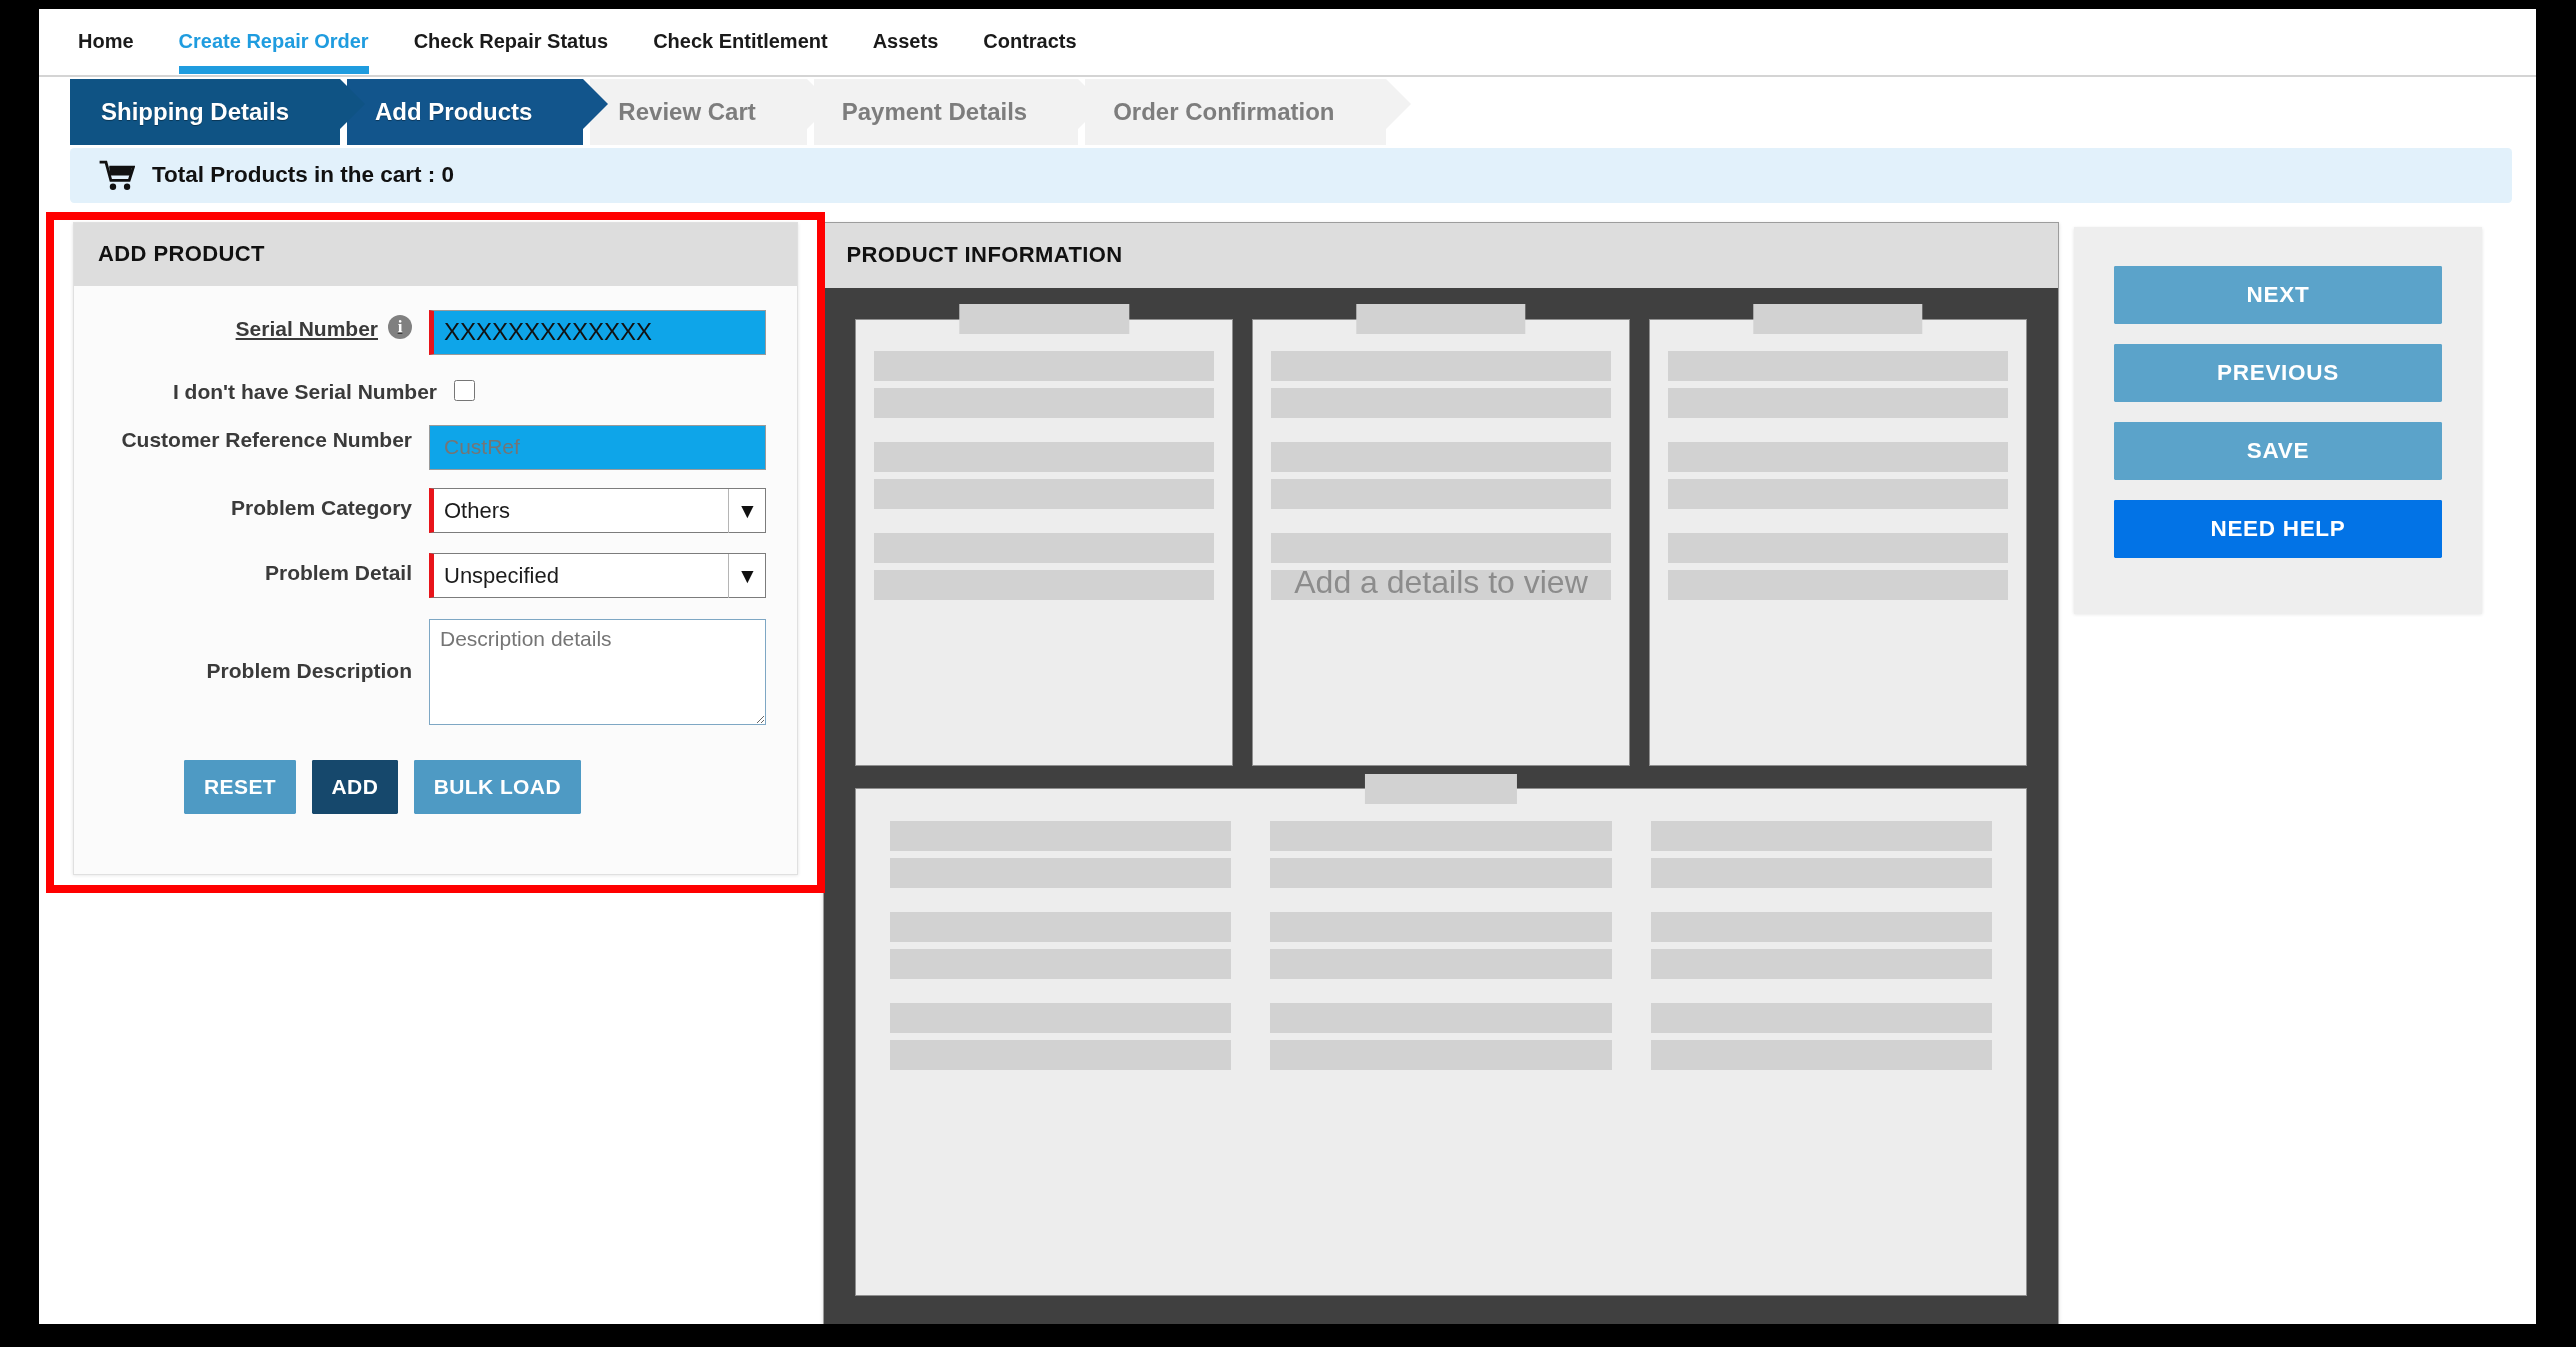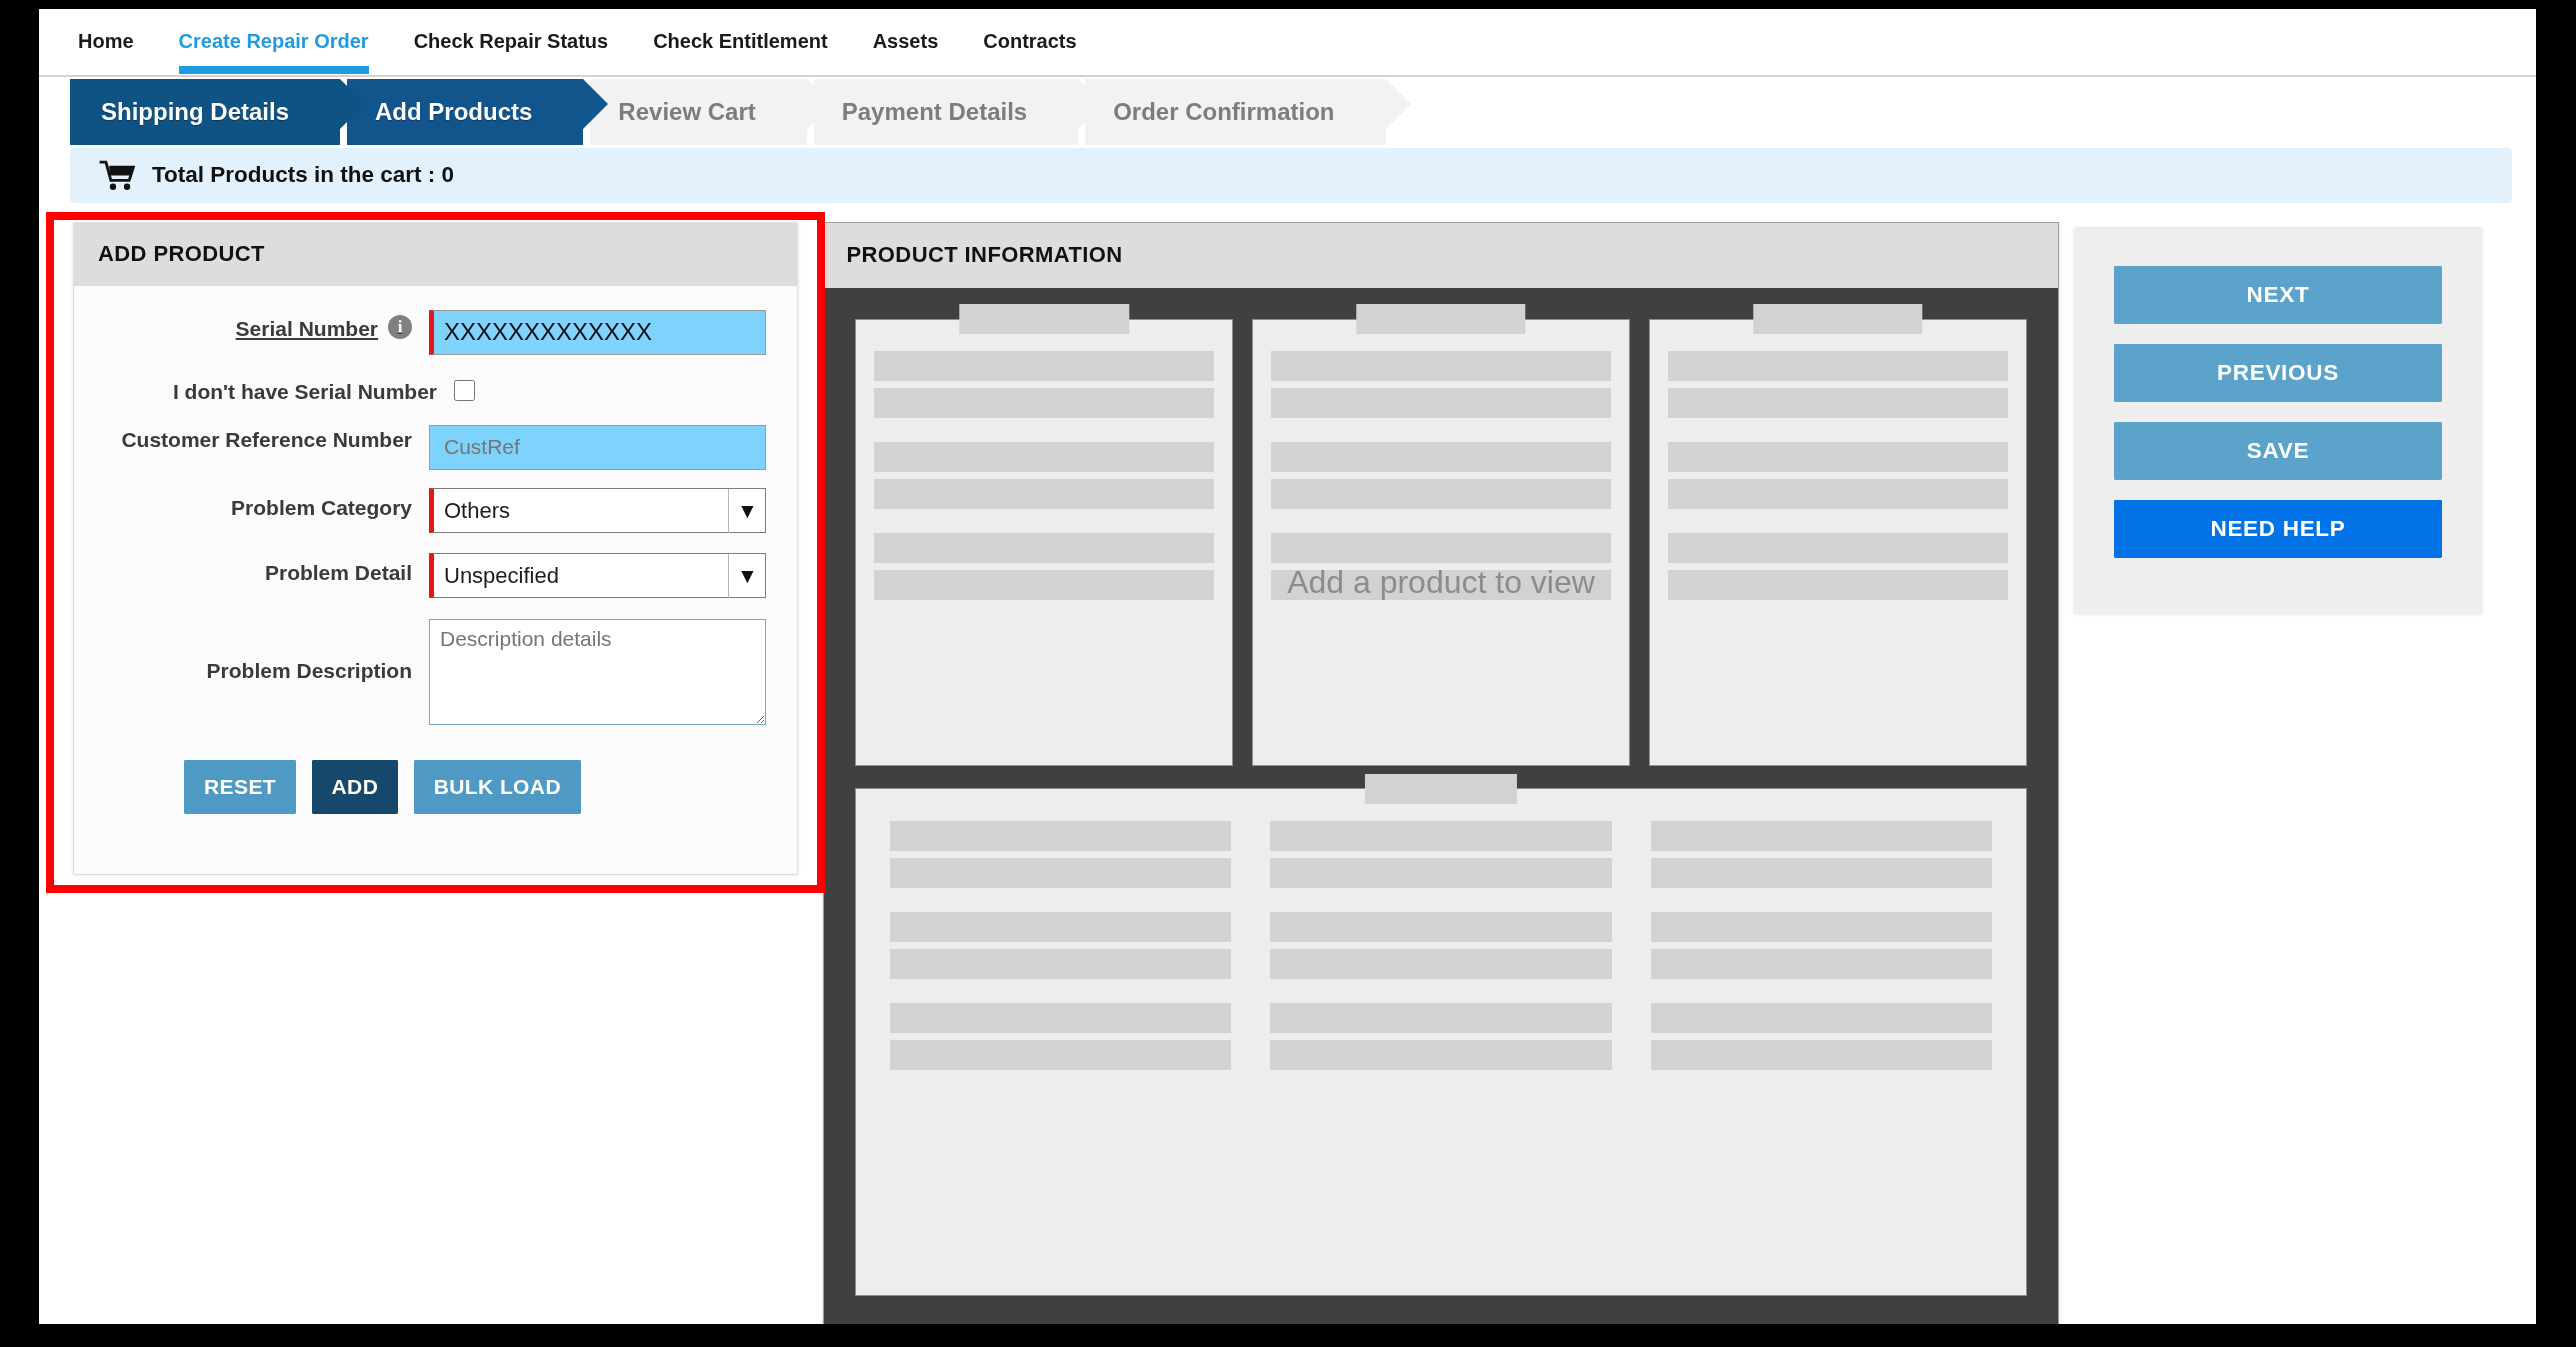--- a/index.html
+++ b/index.html
@@ -145,21 +145,21 @@
     font-weight: bold;
     font-family: "Liberation Serif", serif;
     text-align: center;
     line-height: 24px;
     margin-left: 10px;
     cursor: pointer;
   }
 
   .txt {
     width: 337px; height: 45px;
-    background: #7dd3fc;
+    background: #0ea5e9;
     border: 0.7px solid #9a9a9a;
     border-left: 5px solid #e8141a;
     font-size: 24px;
     font-family: "Liberation Sans", sans-serif;
     padding: 0 10px;
     color: #111;
     outline: none;
   }
   .txt.plain { border-left: 0.7px solid #9a9a9a; padding-left: 14px; font-size: 21px; color:#3f3f3f;}
   .sel-wrap { position: relative; width: 337px; height: 47px; }
@@ -448,21 +448,21 @@
             <div class="skel-bar"></div>
             <div class="skel-bar gap"></div>
             <div class="skel-bar"></div>
             <div class="skel-bar gap"></div>
             <div class="skel-bar"></div>
             <div class="skel-bar"></div>
           </div>
         </div>
       </div>
 
-      <div class="overlay-text">Add a product to view</div>
+      <div class="overlay-text">Add a details to view</div>
 
       <div class="wide-card">
         <div class="skel-tab" style="width:13%;"></div>
         <div class="wide-cols">
           <div class="wide-col">
             <div class="skel-bar"></div>
             <div class="skel-bar gap"></div>
             <div class="skel-bar"></div>
             <div class="skel-bar gap"></div>
             <div class="skel-bar"></div>

